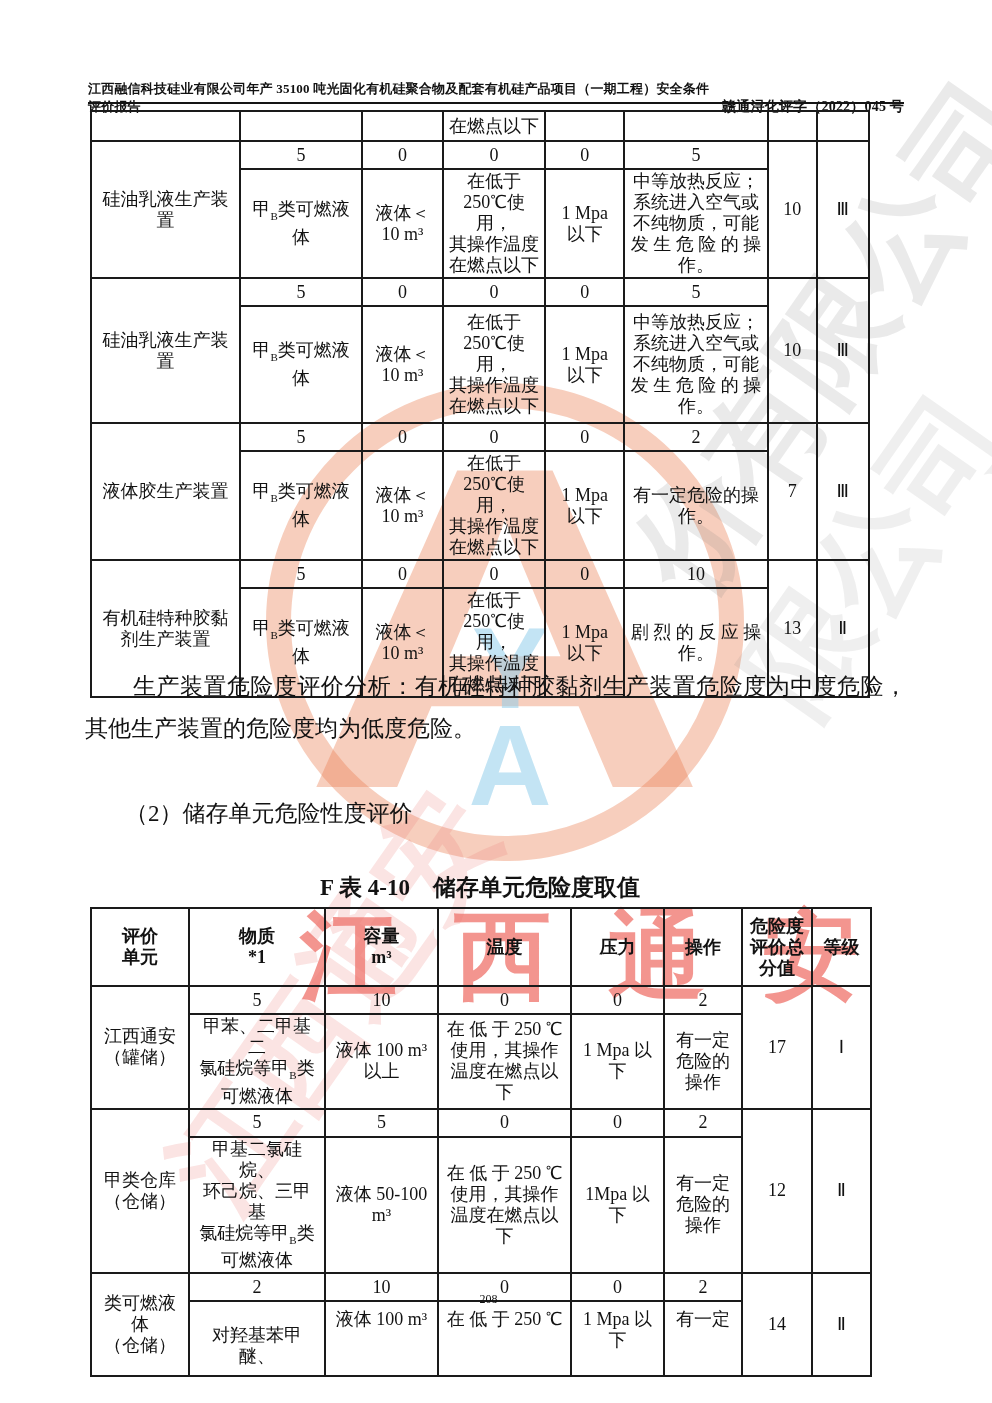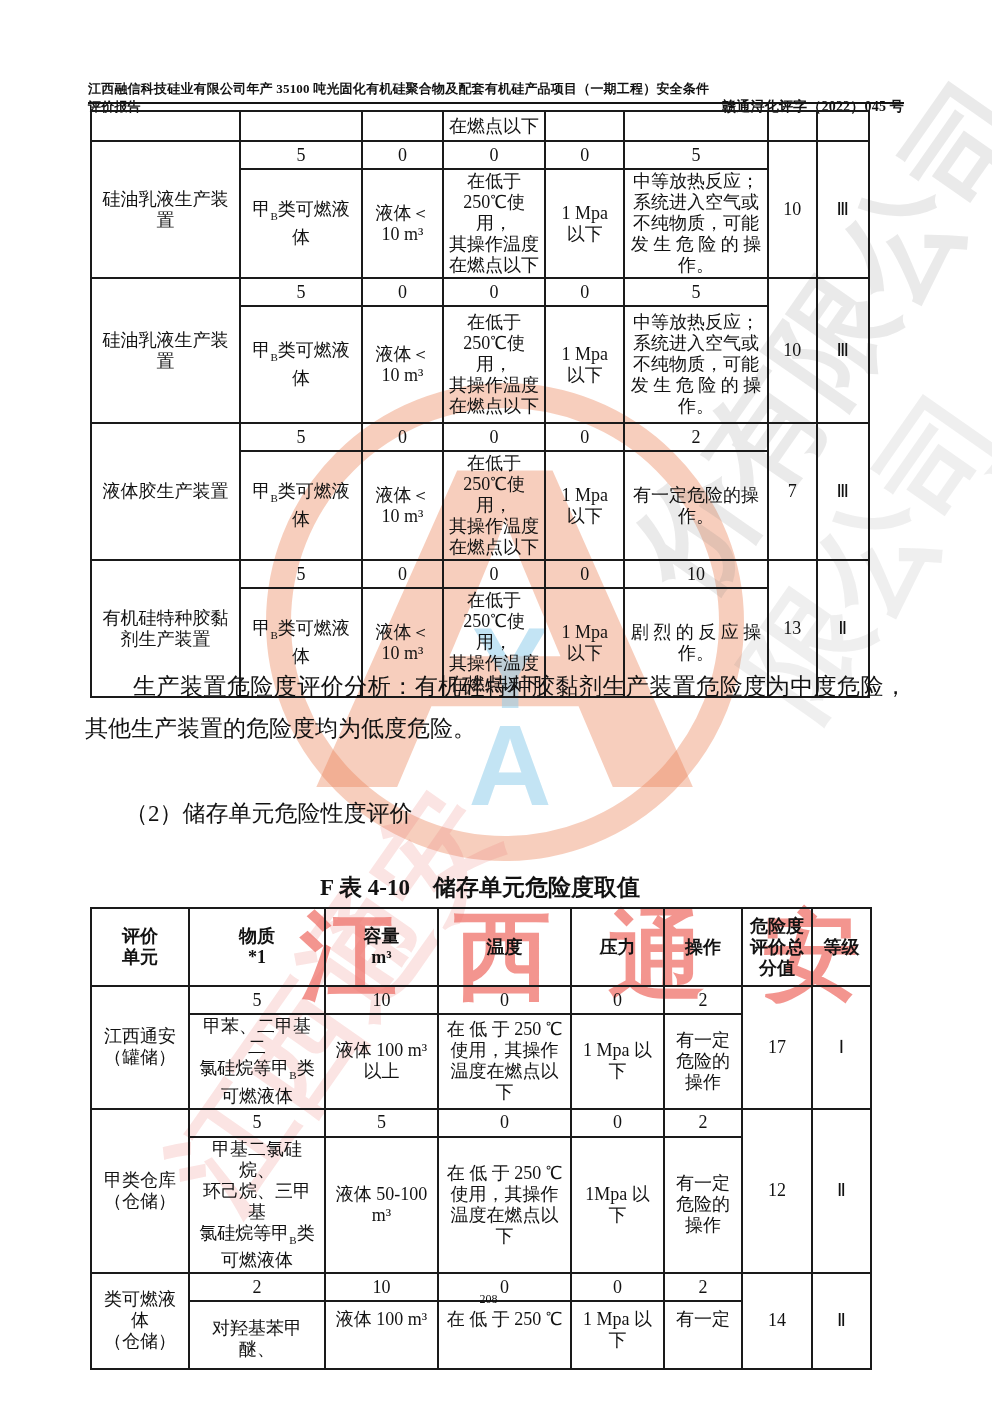--- a/index.html
+++ b/index.html
@@ -289,21 +289,21 @@
 （仓储）</td>
           <td>2</td>
           <td>10</td>
           <td>0</td>
           <td>0</td>
           <td>2</td>
           <td rowspan="2">14</td>
           <td rowspan="2">Ⅱ</td>
         </tr>
         <tr style="height:39px">
-          <td class="tl" style="vertical-align:top;padding-top:16px;"><span class="pre">对羟基苯甲醚、</span><sub></sub><span class="pre"></span></td>
+          <td class="tl" style="vertical-align:top;padding-top:23px;"><span class="pre">对羟基苯甲醚、</span><sub></sub><span class="pre"></span></td>
           <td style="vertical-align:top;padding-top:7px;">液体 100 m³</td>
           <td class="tl" style="vertical-align:top;padding-top:7px;">在 低 于 250 ℃</td>
           <td class="tl" style="vertical-align:top;padding-top:7px;">1 Mpa 以下</td>
           <td style="vertical-align:top;padding-top:7px;">有一定</td>
         </tr>
       </tbody>
         </table>
     </div>
 
     <div class="abs foot">208</div>

